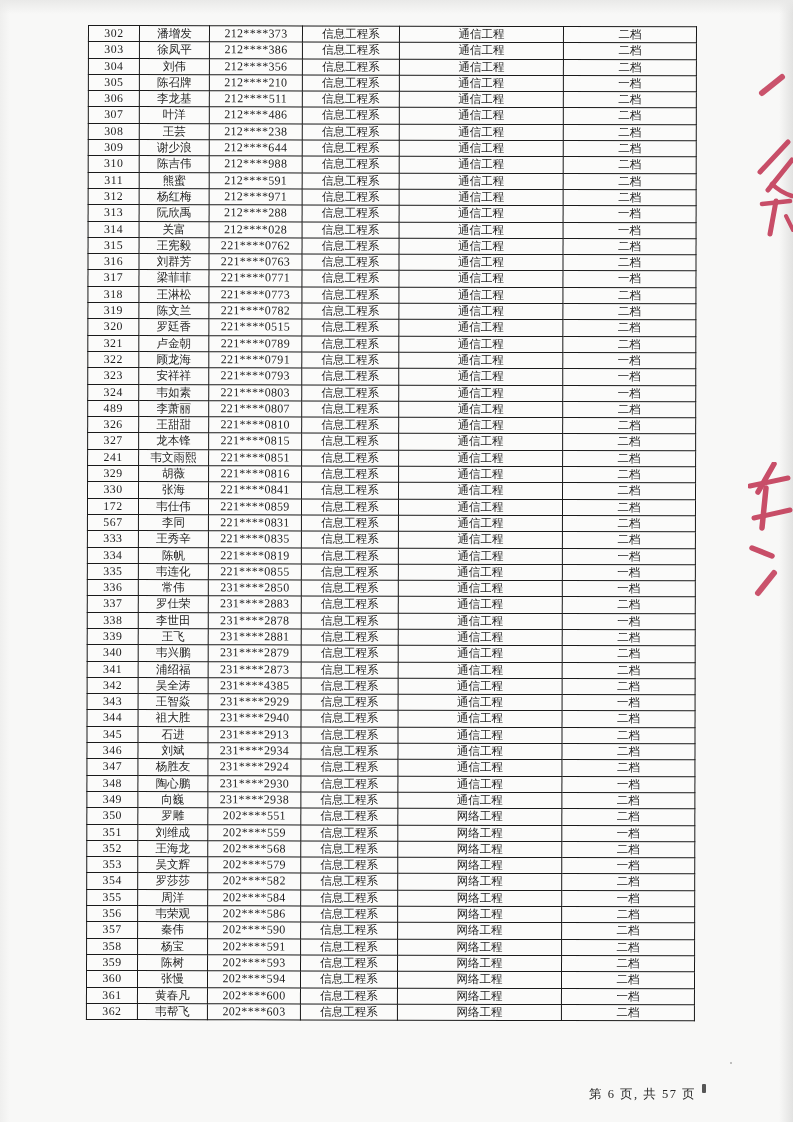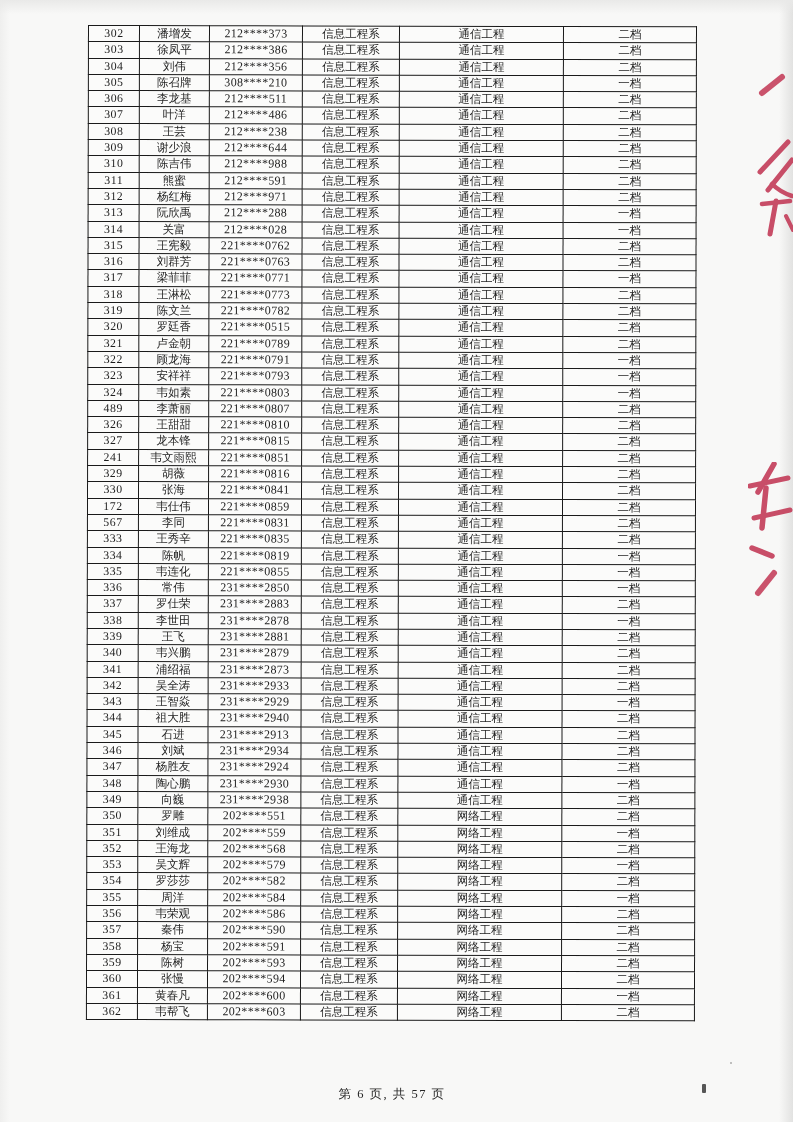--- a/index.html
+++ b/index.html
@@ -48,21 +48,21 @@
   }
   table.roster td.num {
     font-size: 11.8px;
     letter-spacing: 0.5px;
   }
   .footer {
     position: absolute;
     left: 88px;
     top: 1086px;
     width: 608px;
-    text-align: center;
+    text-align: right;
     font-size: 12.5px;
     letter-spacing: 1.5px;
     color: #262626;
   }
   .red-mark {
     position: absolute;
     pointer-events: none;
   }
   .speck {
     position: absolute;
@@ -107,21 +107,21 @@
           <td class="num">304</td>
           <td>刘伟</td>
           <td class="id">212****356</td>
           <td>信息工程系</td>
           <td>通信工程</td>
           <td>二档</td>
         </tr>
         <tr>
           <td class="num">305</td>
           <td>陈召牌</td>
-          <td class="id">308****210</td>
+          <td class="id">212****210</td>
           <td>信息工程系</td>
           <td>通信工程</td>
           <td>一档</td>
         </tr>
         <tr>
           <td class="num">306</td>
           <td>李龙基</td>
           <td class="id">212****511</td>
           <td>信息工程系</td>
           <td>通信工程</td>
@@ -403,21 +403,21 @@
           <td class="num">341</td>
           <td>浦绍福</td>
           <td class="id">231****2873</td>
           <td>信息工程系</td>
           <td>通信工程</td>
           <td>二档</td>
         </tr>
         <tr>
           <td class="num">342</td>
           <td>吴全涛</td>
-          <td class="id">231****2933</td>
+          <td class="id">231****4385</td>
           <td>信息工程系</td>
           <td>通信工程</td>
           <td>二档</td>
         </tr>
         <tr>
           <td class="num">343</td>
           <td>王智焱</td>
           <td class="id">231****2929</td>
           <td>信息工程系</td>
           <td>通信工程</td>

